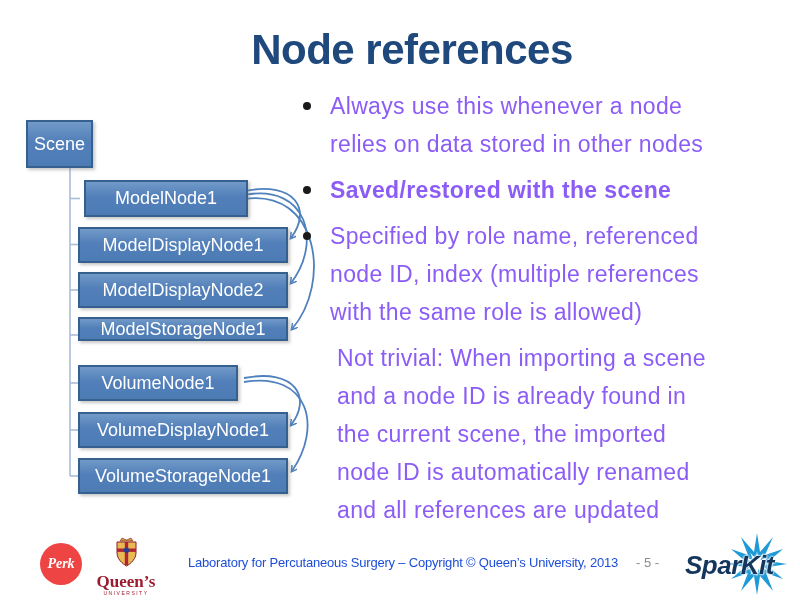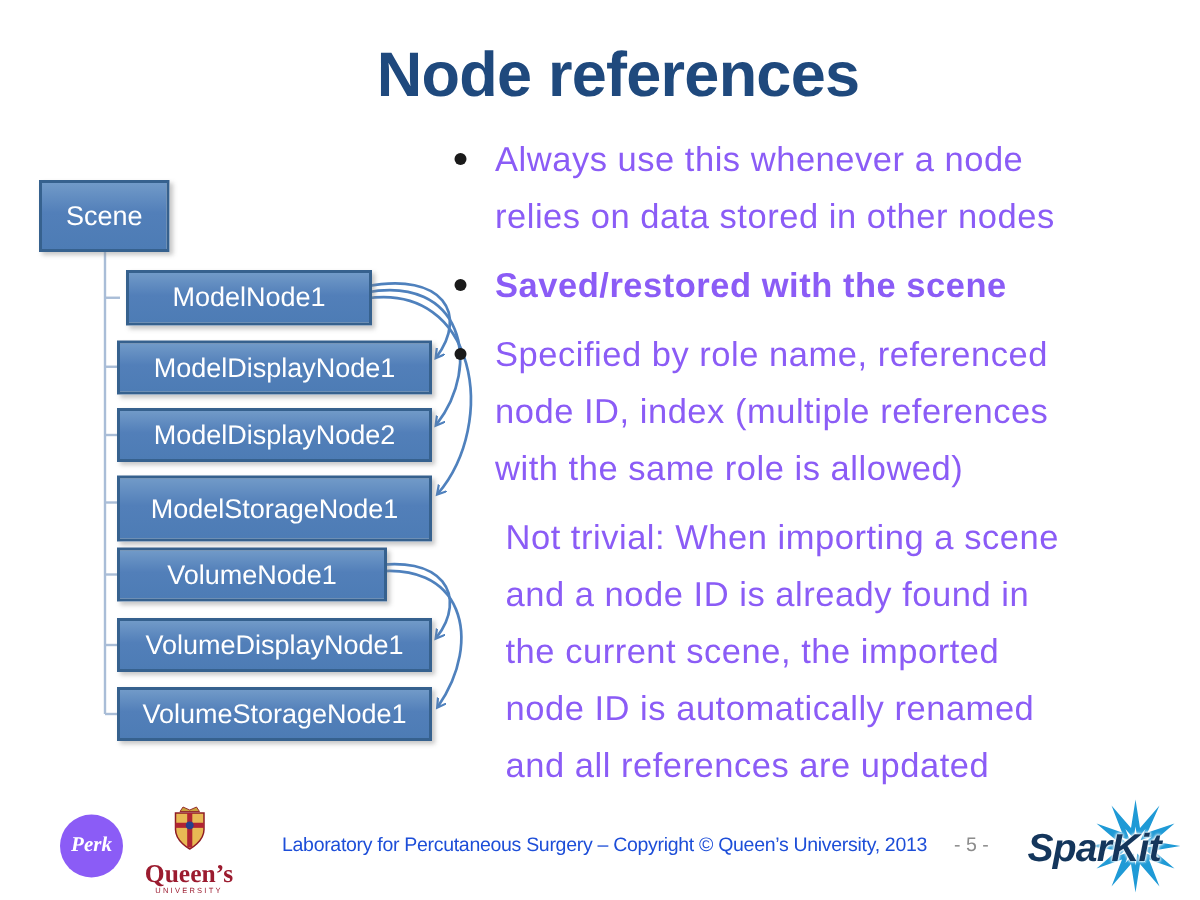--- a/index.html
+++ b/index.html
@@ -37,21 +37,21 @@
     border-radius:50%; background:#1a1a1a;
   }
   .btext, .note { white-space:pre-line; }
   .note {
     padding-left:35px; font-size:23px; line-height:38px; letter-spacing:0.35px;
   }
 
   
   .perk-logo {
     position:absolute; left:40px; top:543px; width:42px; height:42px;
-    border-radius:50%; background:#8b5cf6; color:#ffffff;
+    border-radius:50%; background:#ef4444; color:#ffffff;
     display:flex; align-items:center; justify-content:center;
     font-family:"Liberation Serif", serif; font-style:italic; font-weight:bold; font-size:14px;
   }
   .queens-logo { position:absolute; left:92px; top:537px; width:68px; text-align:center; line-height:1; }
   .queens-word {
     font-family:"Liberation Serif", serif; font-weight:bold; color:#9b1b2f;
     font-size:17px; margin-top:2px;
   }
   .queens-sub { font-size:5px; letter-spacing:1.5px; color:#9b1b2f; margin-top:1px; }
   .credit { position:absolute; left:188px; top:555px; font-size:13px; letter-spacing:-0.2px; color:#1d4ed8; }
@@ -89,26 +89,26 @@
     </g>
     <g stroke="#4f81bd" stroke-width="1.8" fill="none">
       <path d="M244,191 C296,181 312,210 291,238" marker-end="url(#ah)"></path>
       <path d="M244,195 C308,183 322,243 291,283" marker-end="url(#ah)"></path>
       <path d="M244,199 C318,188 332,282 292,329" marker-end="url(#ah)"></path>
       <path d="M244,378 C296,368 312,398 291,425" marker-end="url(#ah)"></path>
       <path d="M244,382 C310,371 322,428 292,471" marker-end="url(#ah)"></path>
     </g>
   </svg>
 
-  <div class="nodebox" style="left:26px;top:120px;width:87px;height:48px;">Scene</div>
+  <div class="nodebox" style="left:26px;top:120px;width:67px;height:48px;">Scene</div>
   <div class="nodebox" style="left:74px;top:180px;width:164px;height:37px;margin-left:10px;">ModelNode1</div>
   <div class="nodebox" style="left:78px;top:227px;width:210px;height:36px;">ModelDisplayNode1</div>
   <div class="nodebox" style="left:78px;top:272px;width:210px;height:36px;">ModelDisplayNode2</div>
-  <div class="nodebox" style="left:78px;top:317px;width:210px;height:44px;">ModelStorageNode1</div>
-  <div class="nodebox" style="left:78px;top:365px;width:180px;height:36px;">VolumeNode1</div>
+  <div class="nodebox" style="left:78px;top:317px;width:210px;height:24px;">ModelStorageNode1</div>
+  <div class="nodebox" style="left:78px;top:365px;width:160px;height:36px;">VolumeNode1</div>
   <div class="nodebox" style="left:78px;top:412px;width:210px;height:36px;">VolumeDisplayNode1</div>
   <div class="nodebox" style="left:78px;top:458px;width:210px;height:36px;">VolumeStorageNode1</div>
 
   <div class="content">
     <div class="bullet-item">
       <span class="dot"></span>
       <div class="btext">Always use this whenever a node
 relies on data stored in other nodes</div>
     </div>
     <div class="bullet-item bold">

